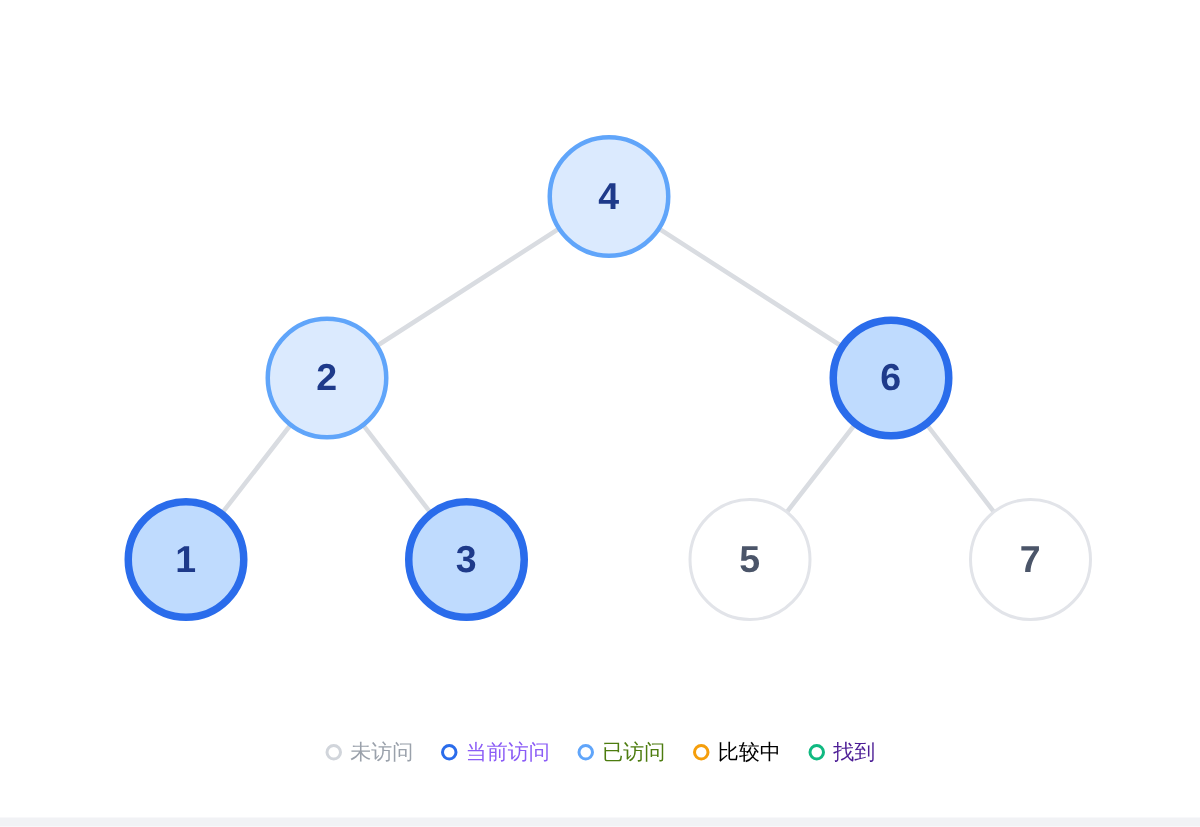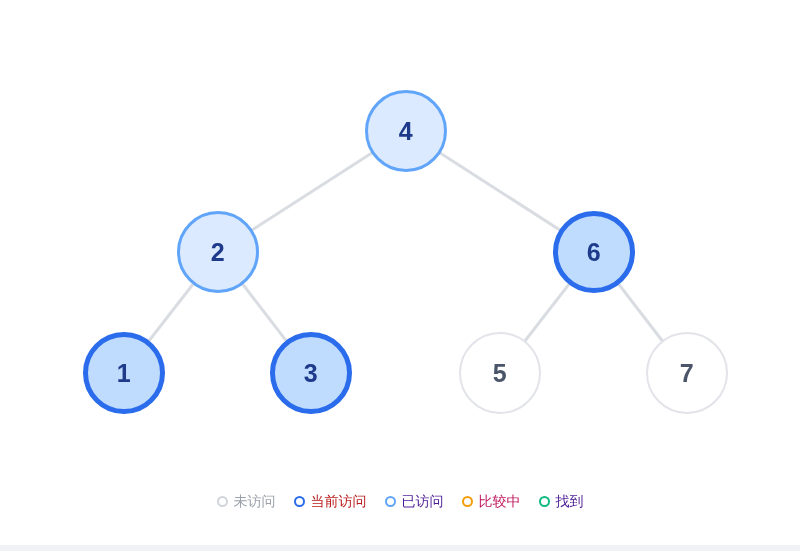--- a/index.html
+++ b/index.html
@@ -153,29 +153,29 @@
       </div>
   </div>
 
   <div class="legend" id="legend-group">
       <div class="legend-item">
         <span class="legend-dot" style="border: 2px solid rgb(209, 213, 219);"></span>
         <span class="legend-label" style="color: rgb(154, 161, 171);">未访问</span>
       </div>
       <div class="legend-item">
         <span class="legend-dot" style="border: 2px solid rgb(42, 108, 235);"></span>
-        <span class="legend-label" style="color: #b91c1c;">当前访问</span>
+        <span class="legend-label" style="color: #8b5cf6;">当前访问</span>
       </div>
       <div class="legend-item">
         <span class="legend-dot" style="border: 2px solid rgb(96, 165, 250);"></span>
-        <span class="legend-label" style="color: #4c1d95;">已访问</span>
+        <span class="legend-label" style="color: #4d7c0f;">已访问</span>
       </div>
       <div class="legend-item">
         <span class="legend-dot" style="border: 2px solid rgb(245, 158, 11);"></span>
-        <span class="legend-label" style="color: #be185d;">比较中</span>
+        <span class="legend-label" style="color: #000000;">比较中</span>
       </div>
       <div class="legend-item">
         <span class="legend-dot" style="border: 2px solid rgb(16, 185, 129);"></span>
         <span class="legend-label" style="color: #4c1d95;">找到</span>
       </div>
     </div>
 
   <div class="page-strip"></div>
 </div>
 

